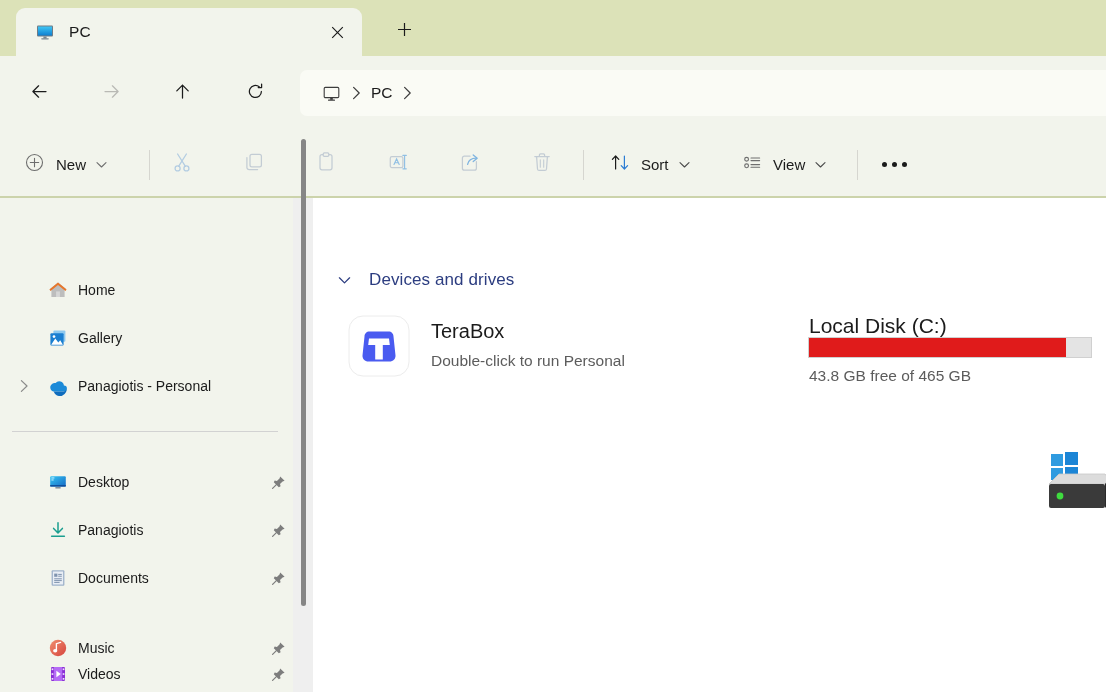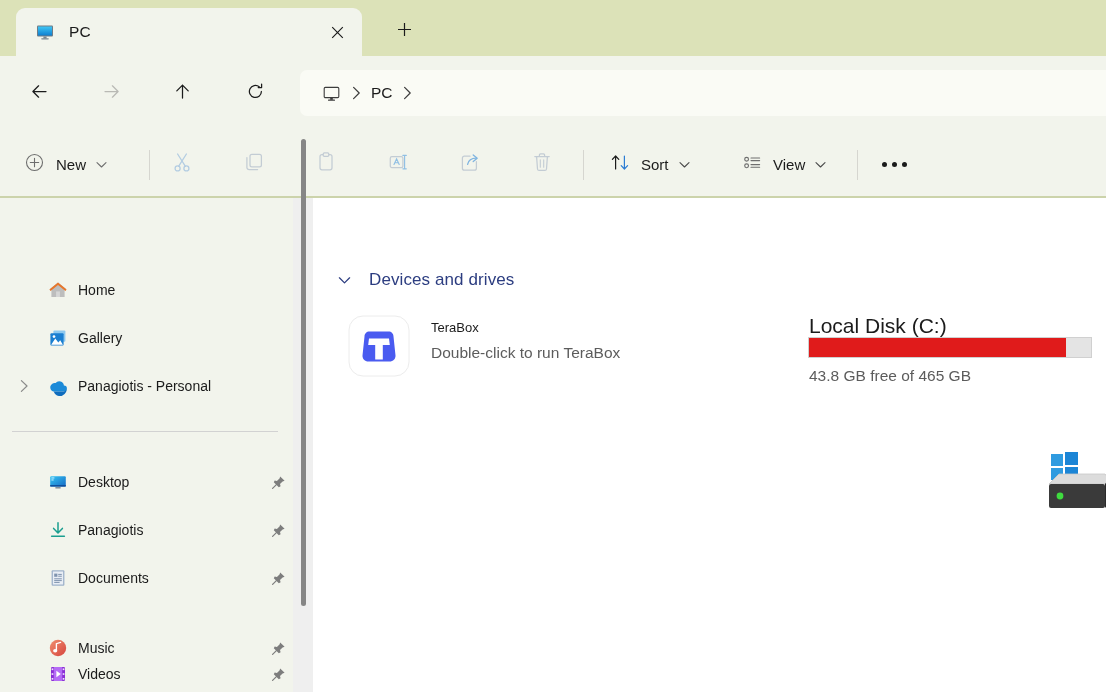--- a/index.html
+++ b/index.html
@@ -205,21 +205,21 @@
     display: flex; align-items: flex-start;
   }
   .tile-a { left: 30px; top: 112px; }
 
   .tile-ico {
     width: 72px; height: 72px;
     display: flex; align-items: center; justify-content: center;
     flex: 0 0 auto;
   }
   .tile-body { margin-left: 16px; padding-top: 10px; }
-  .tile-name { font-size: 13px; color: #1b1b1b; white-space: nowrap; }
+  .tile-name { font-size: 20px; color: #1b1b1b; white-space: nowrap; }
   .tile-sub  { font-size: 15.5px; color: #5c5c5c; margin-top: 9px; white-space: nowrap; }
 
   .bar-wrap {
     position: absolute; left: 808px; top: 281px;
     width: 284px; height: 21px;
     background: #e4e4e4;
     border: 1px solid #d0d0d0;
   }
   .bar-fill {
     height: 100%;
@@ -623,21 +623,21 @@
       <div class="drive-tile tile-a">
         <span class="tile-ico">
           <svg width="64" height="64" viewBox="0 0 64 64">
             <rect x="2" y="2" width="60" height="60" rx="14" fill="#ffffff" stroke="#ececec" stroke-width="1"></rect>
             <path d="M17.5 22.5 C17.5 19.6 19.6 17.5 22.4 17.5 H41.6 C44.4 17.5 46.5 19.6 46.5 22.5 L48.5 41.5 C48.7 44.9 46.1 47.5 42.6 47.5 H21.4 C17.9 47.5 15.3 44.9 15.5 41.5 Z" fill="#4a5bf0"></path>
             <path d="M22 24.5 H42 L42.8 31 H35.8 V45.5 H28.2 V31 H21.2 Z" fill="#ffffff"></path>
           </svg>
         </span>
         <span class="tile-body">
           <span class="tile-name" style="display:block;">TeraBox</span>
-          <span class="tile-sub" style="display:block;">Double-click to run TeraBox</span>
+          <span class="tile-sub" style="display:block;">Double-click to run Personal</span>
         </span>
       </div>
 
       <div class="drive-ico-b">
         <svg width="72" height="64" viewBox="0 0 72 64">
           <rect x="8" y="4" width="12" height="12" fill="#2f9be0"></rect>
           <rect x="22" y="2" width="13" height="13" fill="#1b85d6"></rect>
           <rect x="8" y="18" width="12" height="12" fill="#2f9be0"></rect>
           <rect x="22" y="17" width="13" height="13" fill="#1b85d6"></rect>
           <path d="M6 34 L16 24 H62 L70 34 Z" fill="#e2e2e2"></path>

